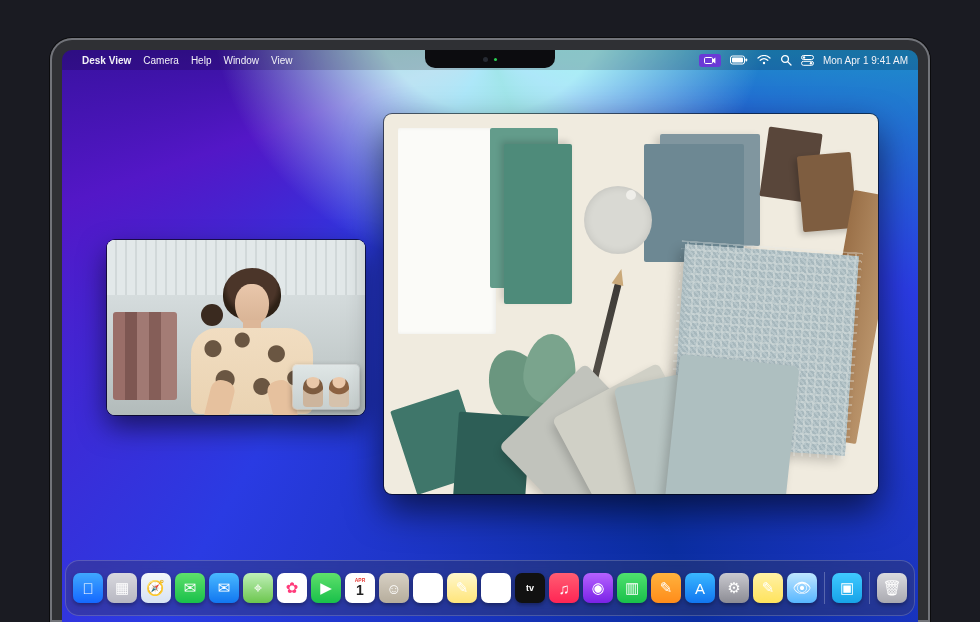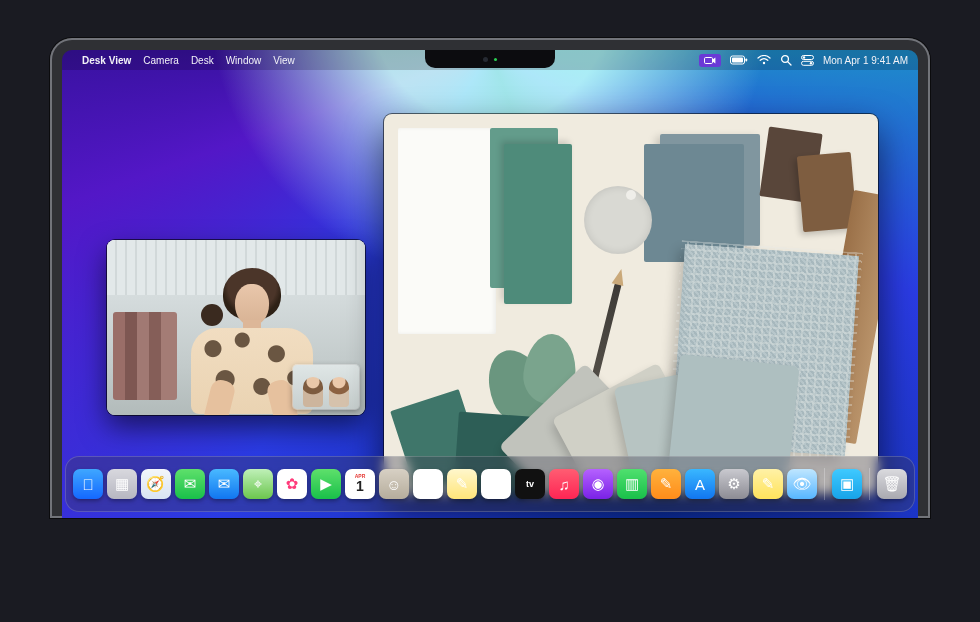--- a/index.html
+++ b/index.html
@@ -11,21 +11,21 @@
     font-family: -apple-system, "Helvetica Neue", Helvetica, Arial, sans-serif;
     overflow: hidden;
   }
 
   
   .laptop {
     position: absolute;
     left: 50px;
     top: 38px;
     width: 880px;
-    height: 480px;
+    height: 584px;
     border-radius: 22px 22px 0 0;
     background: #2f3034;
     box-shadow: 0 0 0 1px #0b0b0d, inset 0 0 0 2px #72747a;
   }
   .screen {
     position: absolute;
     left: 12px;
     right: 12px;
     top: 12px;
     bottom: 0;
@@ -243,21 +243,21 @@
 
     <div class="notch">
       <span class="cam"></span>
       <span class="led"></span>
     </div>
 
     <div class="menubar">
       <span class="apple"></span>
       <span class="menu-item" style="font-weight:600">Desk View</span>
       <span class="menu-item">Camera</span>
-      <span class="menu-item">Desk</span>
+      <span class="menu-item">Help</span>
       <span class="menu-item">Window</span>
       <span class="menu-item">View</span>
       <span class="spacer"></span>
       <span class="status">
         <span class="cc-pill">
           <svg width="12" height="9" viewBox="0 0 12 9">
               <rect x="0.5" y="1.5" width="8" height="6" rx="1.2" fill="none" stroke="#fff" stroke-width="1"></rect>
               <path d="M9 3.2 L11.4 1.6 V7.4 L9 5.8 Z" fill="#fff"></path>
             </svg>
         </span>

